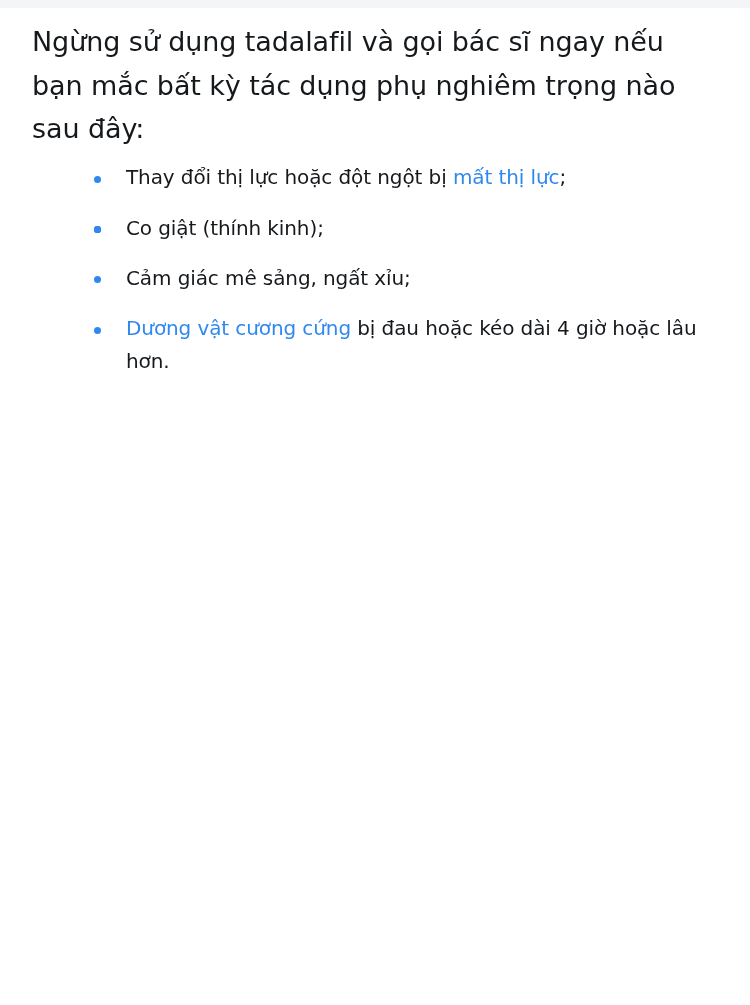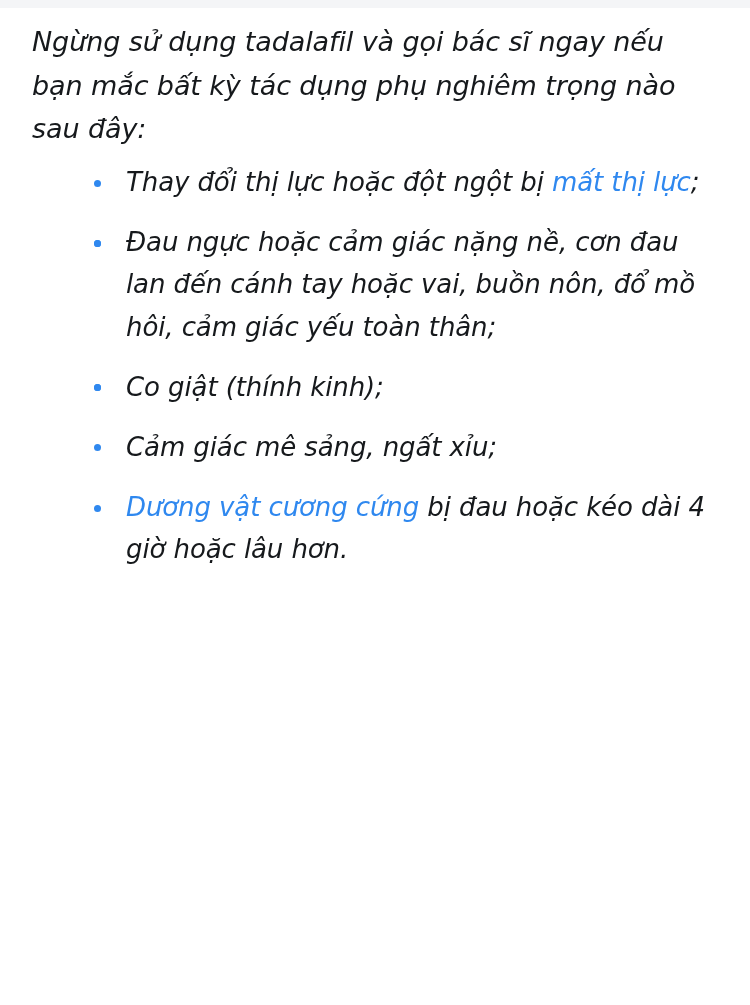--- a/index.html
+++ b/index.html
@@ -13,21 +13,20 @@
     font-family: "DejaVu Sans", sans-serif;
     color: #1a1a1a;
     overflow: hidden;
   }
   .page {
     position: relative;
     width: 616px;
     height: 1005px;
     background: #ffffff;
     box-sizing: border-box;
-    font-style: italic;
   }
   .top-strip {
     position: absolute;
     top: 0;
     left: 0;
     width: 750px;
     height: 8px;
     background: #f4f5f7;
   }
   .content {
@@ -45,21 +44,21 @@
     margin: 0 0 10px 0;
     letter-spacing: -0.1px;
   }
   ul.warning-list {
     list-style: none;
     margin: 0;
     padding: 0 0 0 48px;
   }
   ul.warning-list > li {
     position: relative;
-    font-size: 26px;
+    font-size: 20px;
     line-height: 1.62;
     color: #16191c;
     margin: 0 0 18px 0;
     padding-left: 46px;
     letter-spacing: -0.1px;
   }
   ul.warning-list > li:last-child {
     margin-bottom: 16px;
   }
   ul.warning-list > li .bullet {
@@ -92,24 +91,20 @@
     <ul class="warning-list">
       <li>
         <span class="bullet"></span>
         <span class="item-text">Thay đổi thị lực hoặc đột ngột bị </span><a class="inline-link" href="#">mất thị lực</a><span class="item-text">;</span>
       </li>
       <li>
         <span class="bullet"></span>
       </li>
       <li>
         <span class="bullet"></span>
-        <span class="item-text">Đau ngực hoặc cảm giác nặng nề, cơn đau lan đến cánh tay hoặc vai, buồn nôn, đổ mồ hôi, cảm giác yếu toàn thân;</span>
-      </li>
-      <li>
-        <span class="bullet"></span>
       </li>
       <li>
         <span class="bullet"></span>
         <span class="item-text">Co giật (thính kinh);</span>
       </li>
       <li>
         <span class="bullet"></span>
         <span class="item-text">Cảm giác mê sảng, ngất xỉu;</span>
       </li>
       <li>

